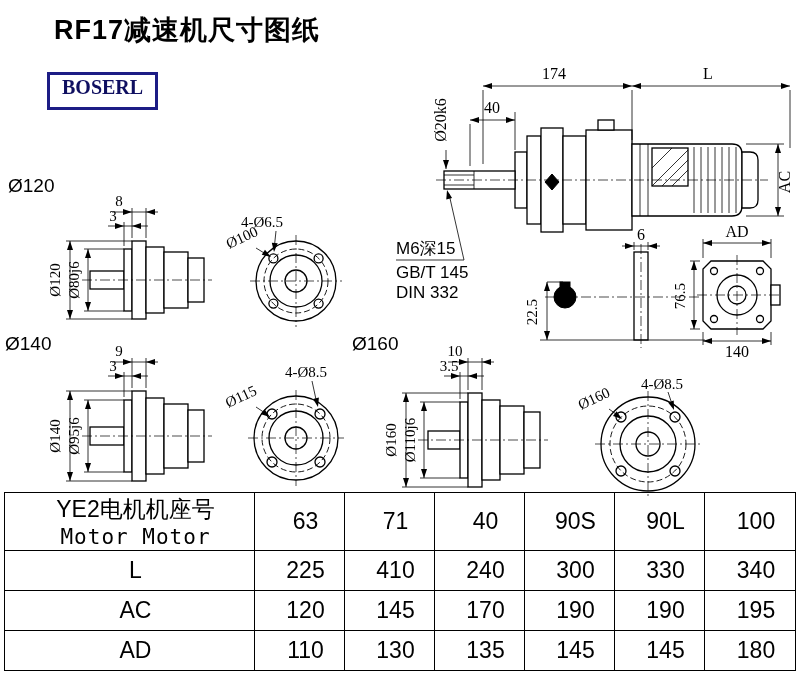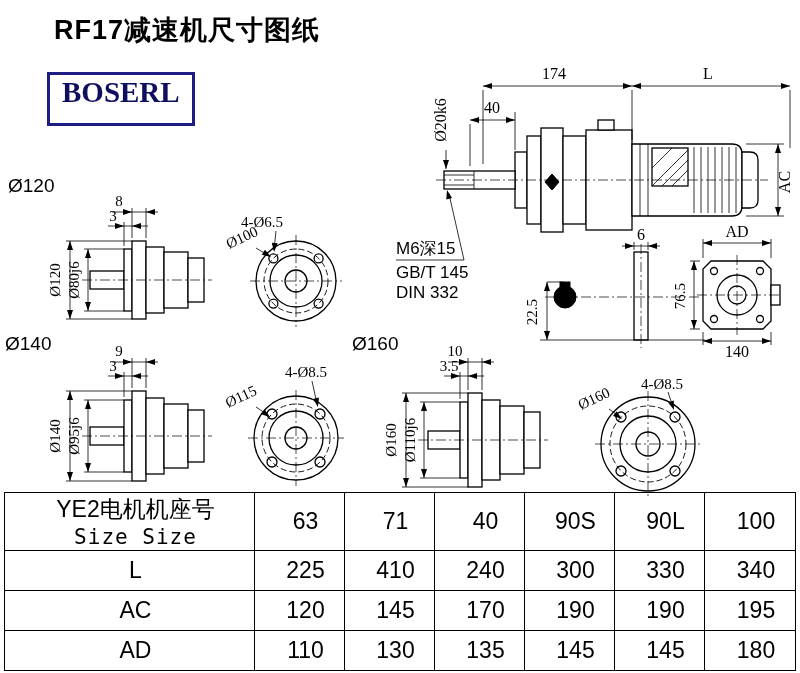--- a/index.html
+++ b/index.html
@@ -1,21 +1,21 @@
 <!DOCTYPE html>
 <html><head>
 <meta charset="utf-8">
 <style>
   * { margin:0; padding:0; box-sizing:border-box; }
   html,body { width:800px; height:673px; background:#fff; font-family:"Liberation Sans",sans-serif; }
   .page { position:relative; width:800px; height:673px; background:#fff; overflow:hidden; }
 
   .title { position:absolute; left:54px; top:12px; font-size:27px; font-weight:bold; color:#000; letter-spacing:1px;text-align:right; }
-  .logo  { position:absolute; left:47px; top:72px; border:3px solid #1d1d85; padding:1px 12px 14px 12px;
-           font-family:"Liberation Serif",serif; font-size:29px; font-weight:bold; color:#0f0f60; background:#fff; }
+  .logo  { position:absolute; left:47px; top:72px; border:3px solid #1d1d85; padding:1px 12px 8px 12px;
+           font-family:"Liberation Serif",serif; font-size:20px; font-weight:bold; color:#0f0f60; background:#fff; }
 
   svg.draw { position:absolute; left:0; top:0; }
   .ol  { fill:#fff; stroke:#000; stroke-width:1.3; }
   .oln { fill:none; stroke:#000; stroke-width:1.3; }
   .tl  { stroke:#000; stroke-width:0.8; fill:none; }
   .cl  { stroke:#000; stroke-width:0.7; fill:none; stroke-dasharray:10 3 2 3; }
   .dsh { fill:none; stroke:#000; stroke-width:0.9; stroke-dasharray:6 3; }
   .blk { fill:#000; stroke:#000; }
   text { text-anchor:middle; fill:#000; }
   text.dim  { font-family:"Liberation Serif",serif; font-size:16px; }
@@ -348,21 +348,21 @@
         <col style="width:90px">
         <col style="width:90px">
       <col style="width:90px">
         <col style="width:90px">
         <col style="width:91px">
     </colgroup>
     <tbody>
         <tr class="hdr">
       <th>
         <div class="hdr-cn">YE2电机机座号</div>
-        <div class="hdr-en">Size Size</div>
+        <div class="hdr-en">Motor Motor</div>
       </th>
       <td>63</td>
       <td>71</td>
       <td>40</td>
       <td>90S</td>
       <td>90L</td>
       <td>100</td>
     </tr>
     <tr class="row">
       <th>L</th>

